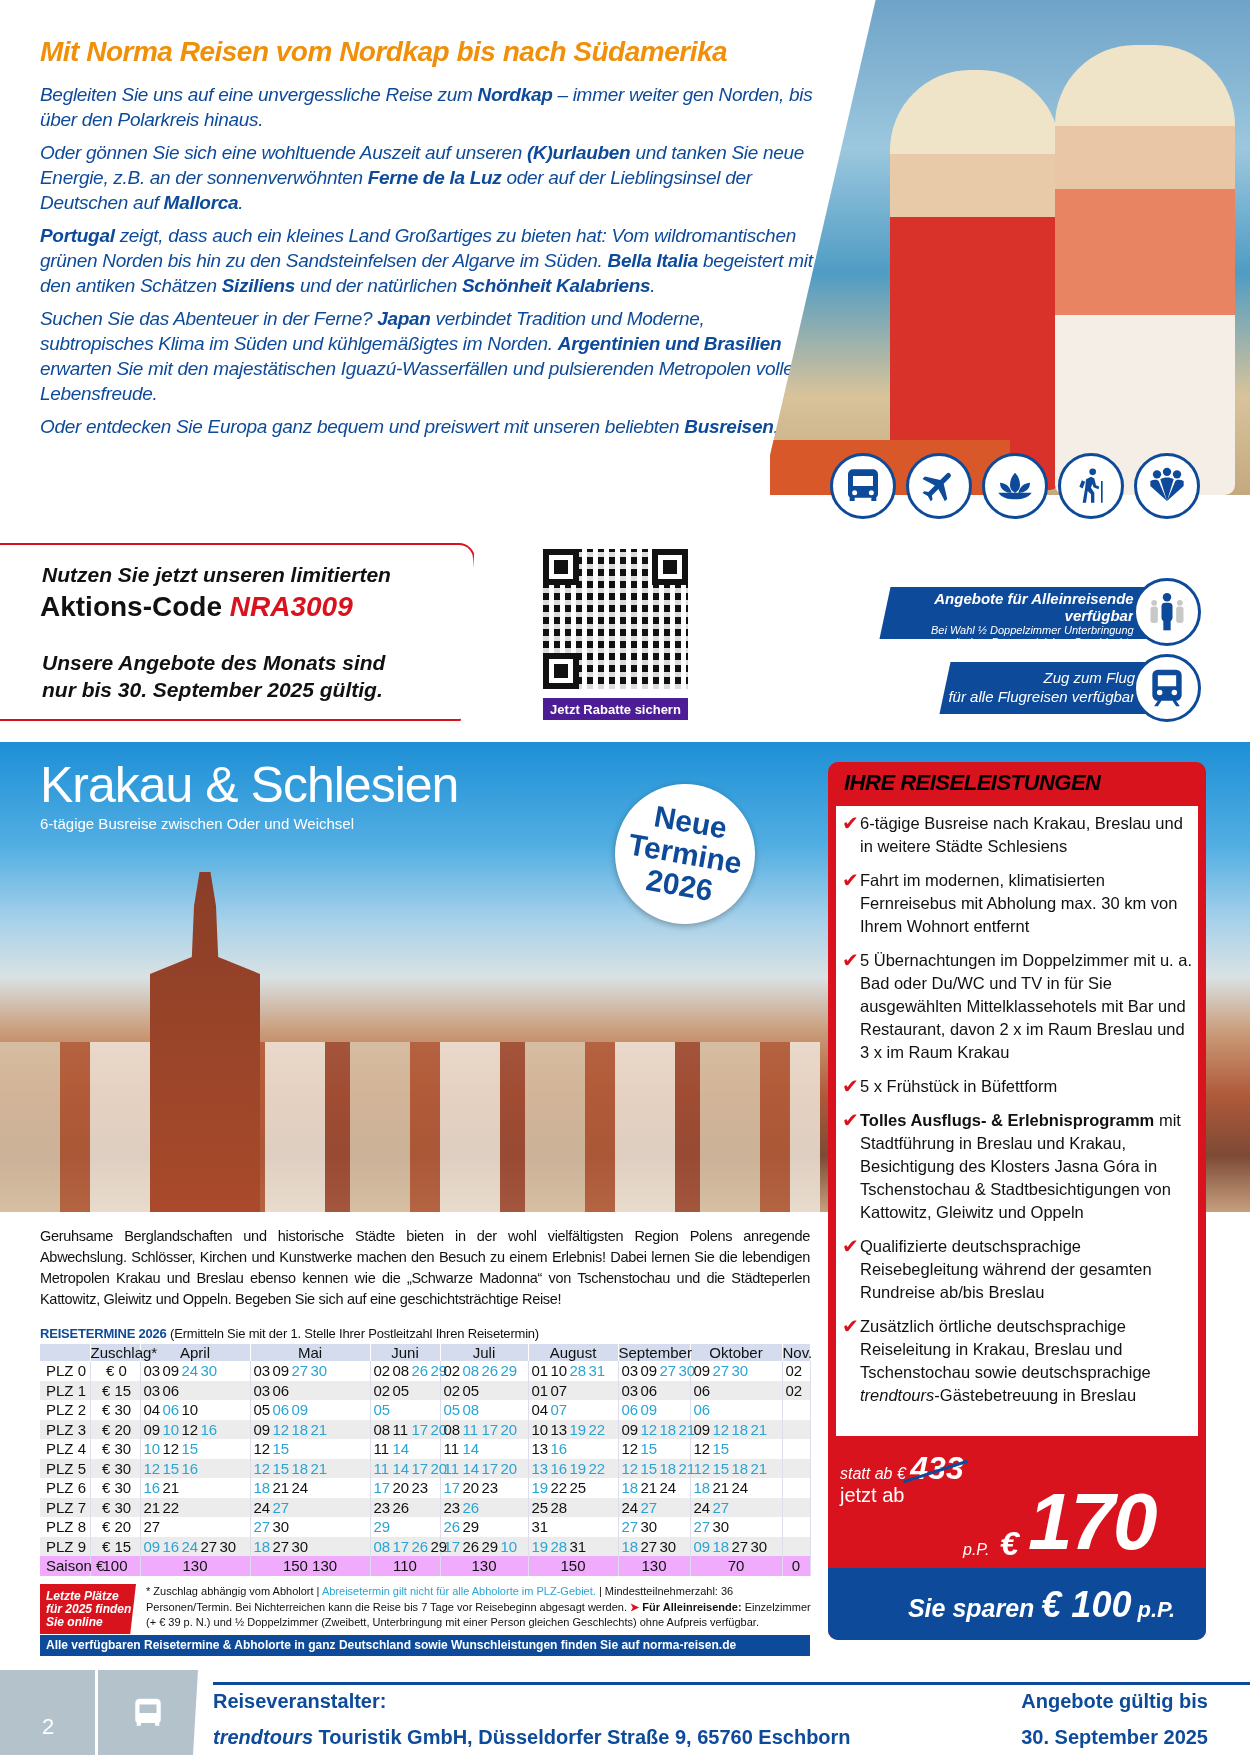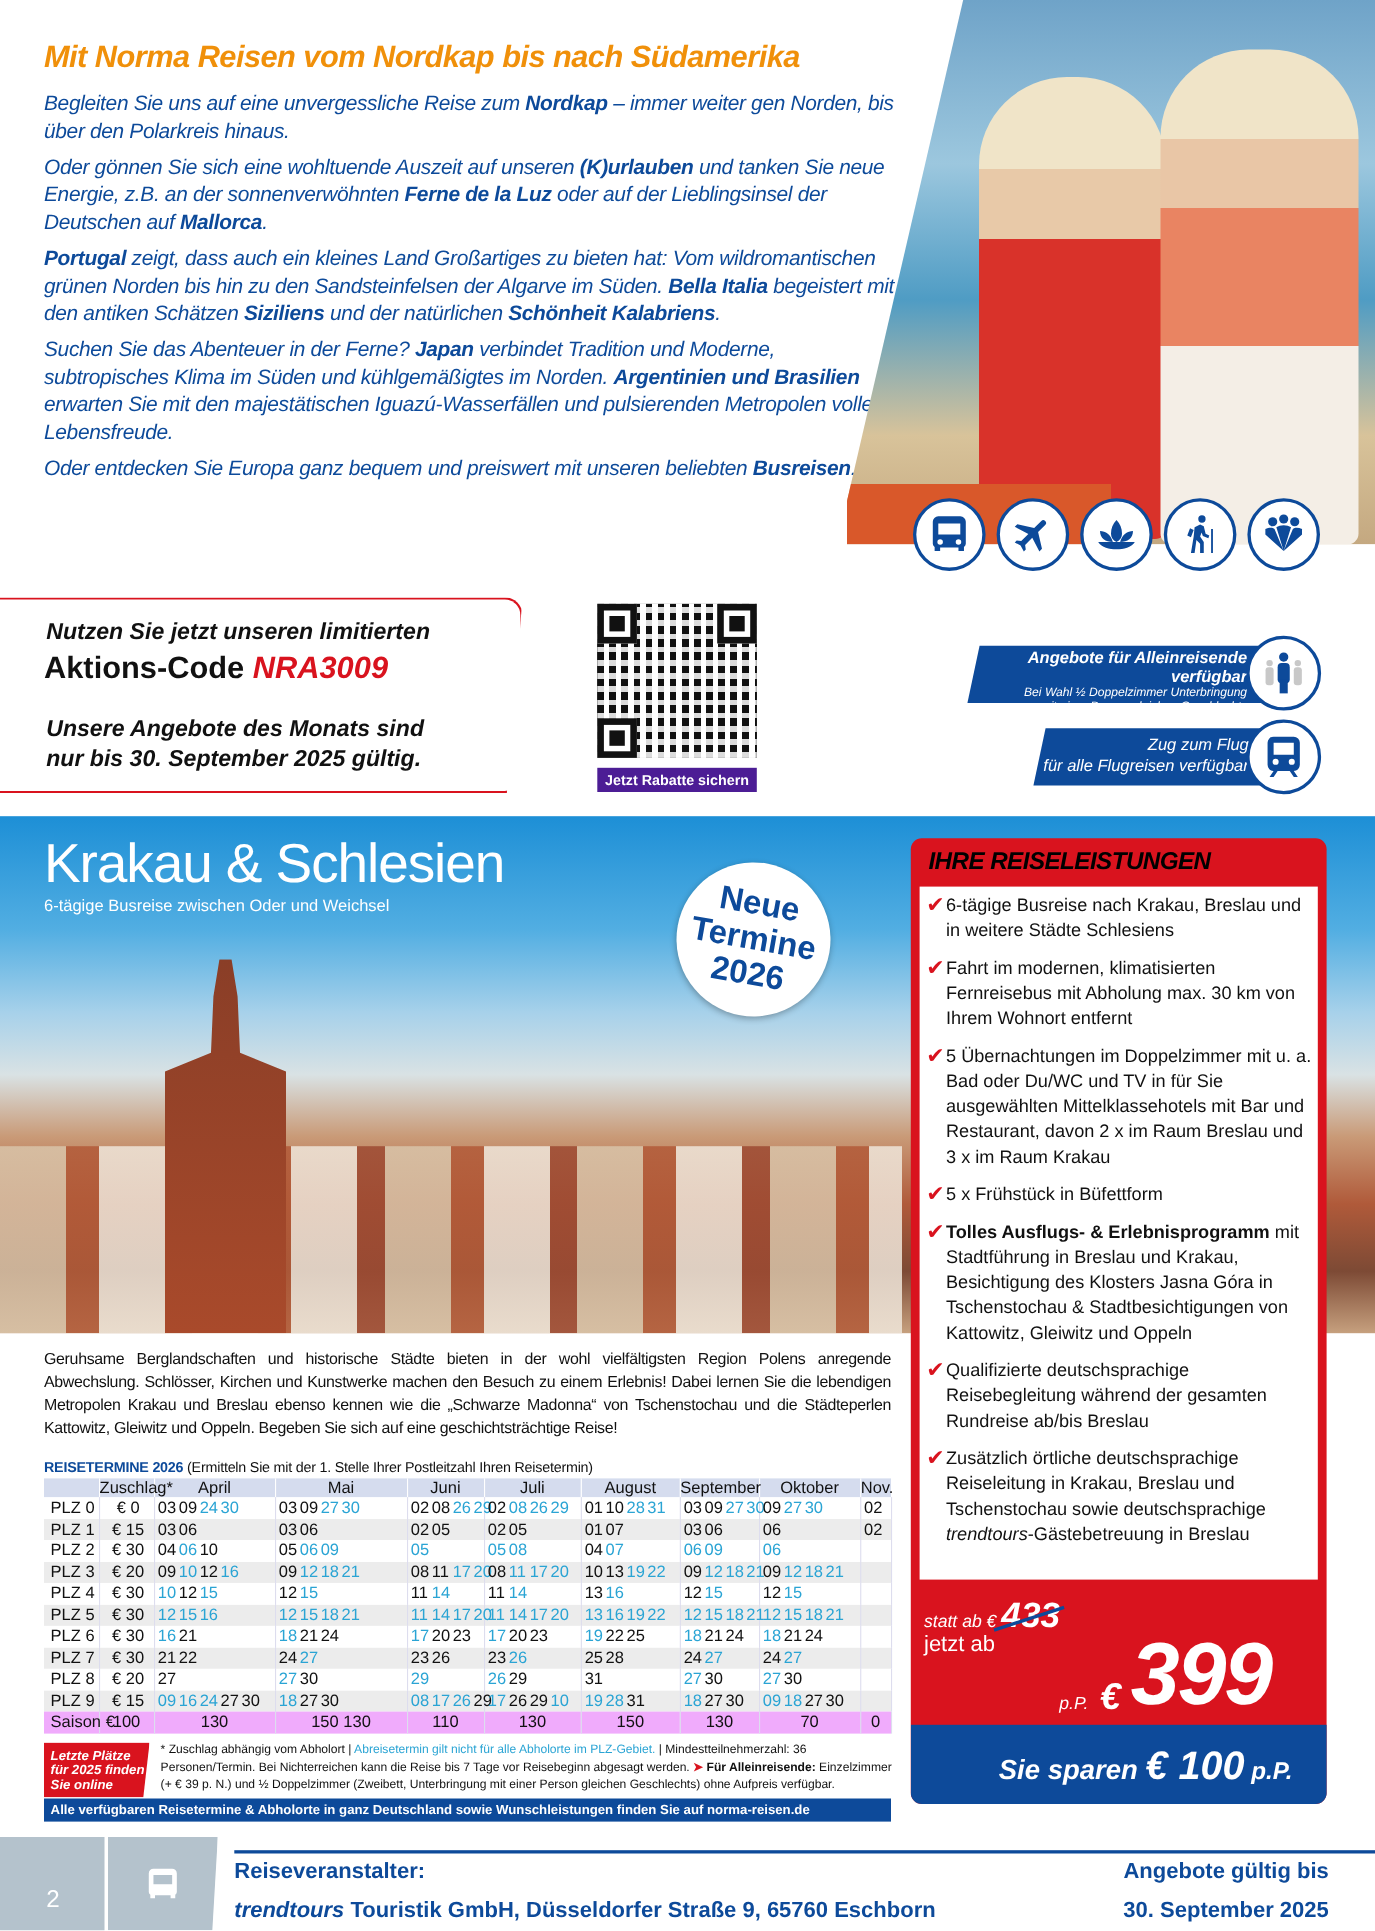--- a/index.html
+++ b/index.html
@@ -252,21 +252,21 @@
       <div class="benefit cond">
         <span class="chk">✔</span>
         <span><span>Zusätzlich örtliche deutschsprachige Reiseleitung in Krakau, Breslau und Tschenstochau sowie deutschsprachige <i>trendtours</i>-Gästebetreuung in Breslau</span></span>
       </div>
     </div>
   <div class="price">
     <div class="statt"><span>statt ab €</span> <span class="old">433</span></div>
     <div class="jetzt">jetzt ab</div>
     <div class="pp">p.P.</div>
     <div class="eur">€</div>
-    <div class="big">399</div>
+    <div class="big">170</div>
   </div>
   <div class="save">
     <span>Sie sparen </span><span class="num">€ 100</span><span class="pp2"> p.P.</span>
   </div>
 </div>
 
 <div class="desc cond">Geruhsame Berglandschaften und historische Städte bieten in der wohl vielfältigsten Region Polens anregende Abwechslung. Schlösser, Kirchen und Kunstwerke machen den Besuch zu einem Erlebnis! Dabei lernen Sie die lebendigen Metropolen Krakau und Breslau ebenso kennen wie die „Schwarze Madonna“ von Tschenstochau und die Städteperlen Kattowitz, Gleiwitz und Oppeln. Begeben Sie sich auf eine geschichtsträchtige Reise!</div>
 
 <div class="rt-title cond"><b>REISETERMINE 2026</b><span> (Ermitteln Sie mit der 1. Stelle Ihrer Postleitzahl Ihren Reisetermin)</span></div>
 <table class="rt cond" id="rt-table">

